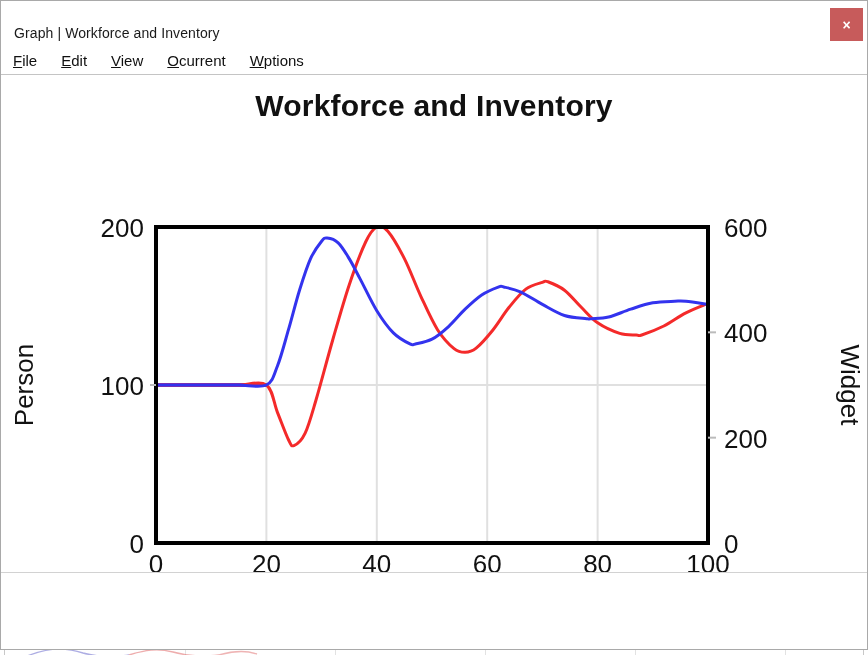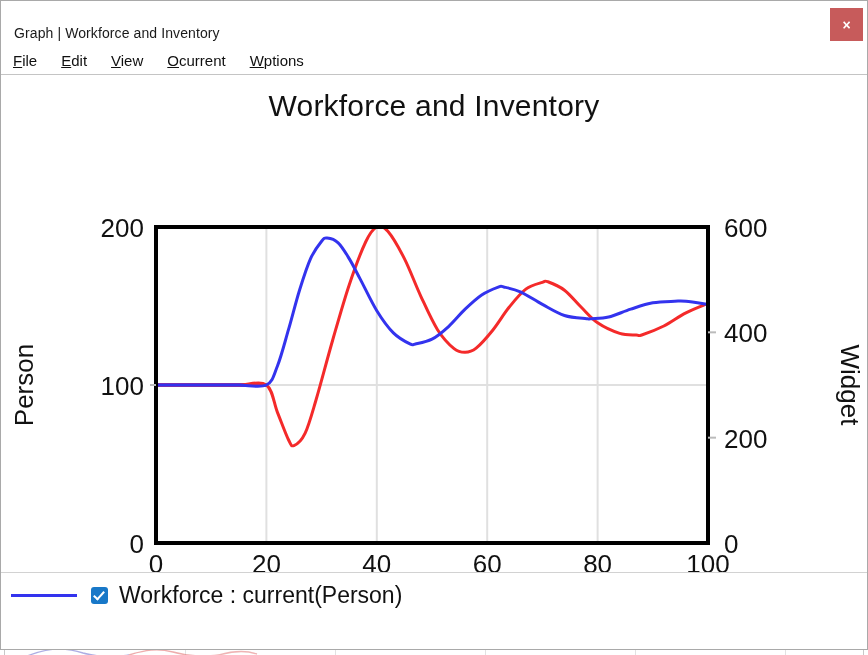--- a/index.html
+++ b/index.html
@@ -123,20 +123,21 @@
   }
   .chart-title {
     position: absolute;
     left: 0;
     right: 0;
     top: 14px;
     text-align: center;
     font-size: 30px;
     color: #111111;
     letter-spacing: 0.2px;
+    font-weight: bold;
   }
 
   .plot-svg {
     position: absolute;
     left: 0;
     top: 0;
   }
 
   .axis-title {
     font-size: 26px;
@@ -280,21 +281,16 @@
           <text x="723" y="267.33333333333337" text-anchor="start" class="tick-label">400</text>
           <line x1="707" y1="257.33333333333337" x2="715" y2="257.33333333333337" stroke="#bbbbbb" stroke-width="2"></line>
           <text x="723" y="162" text-anchor="start" class="tick-label">600</text>
           <text x="431" y="548" text-anchor="middle" class="axis-title">Time (Month)</text>
           <text x="0" y="0" text-anchor="middle" transform="translate(32,310) rotate(-90)" class="axis-name">Person</text>
           <text x="0" y="0" text-anchor="middle" transform="translate(840,310) rotate(90)" class="axis-name">Widget</text>
         </svg>
     </div>
 
     <div class="legend">
-      <div class="legend-row">
-        <div class="legend-swatch" style="background:#3333ee"></div>
-        <div class="legend-checkbox"></div>
-        <div class="legend-label">Workforce : current(Person)</div>
-      </div>
     </div>
 
   </div>
 </div>
 
 </body></html>

